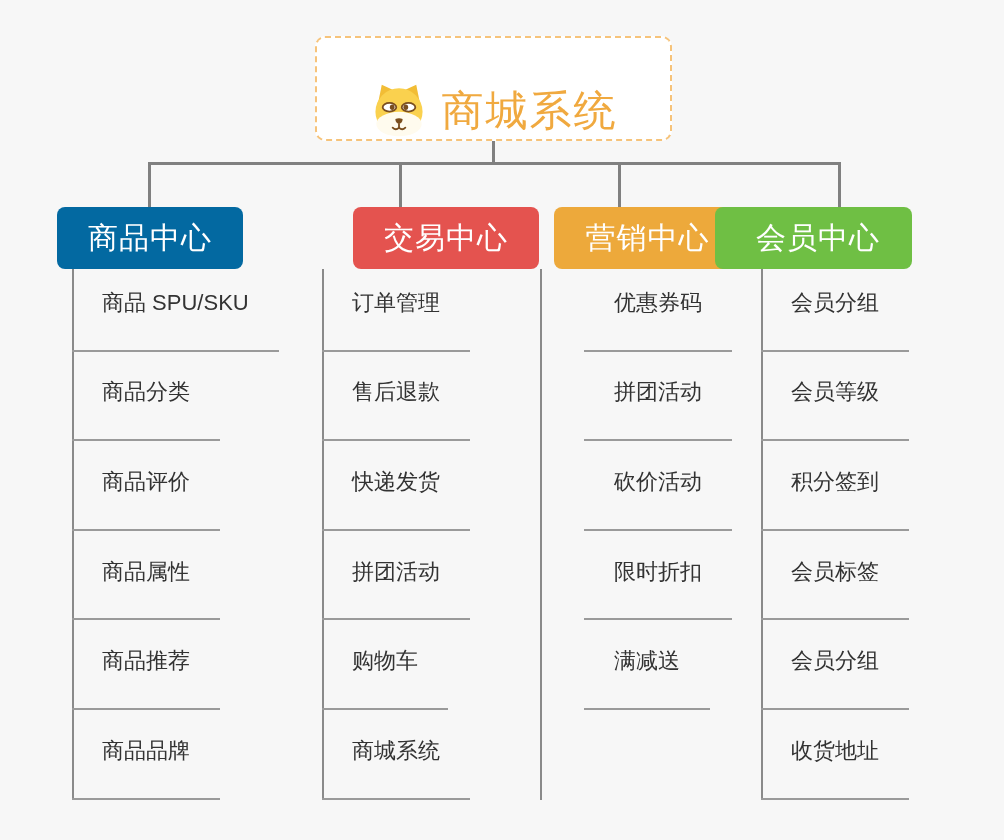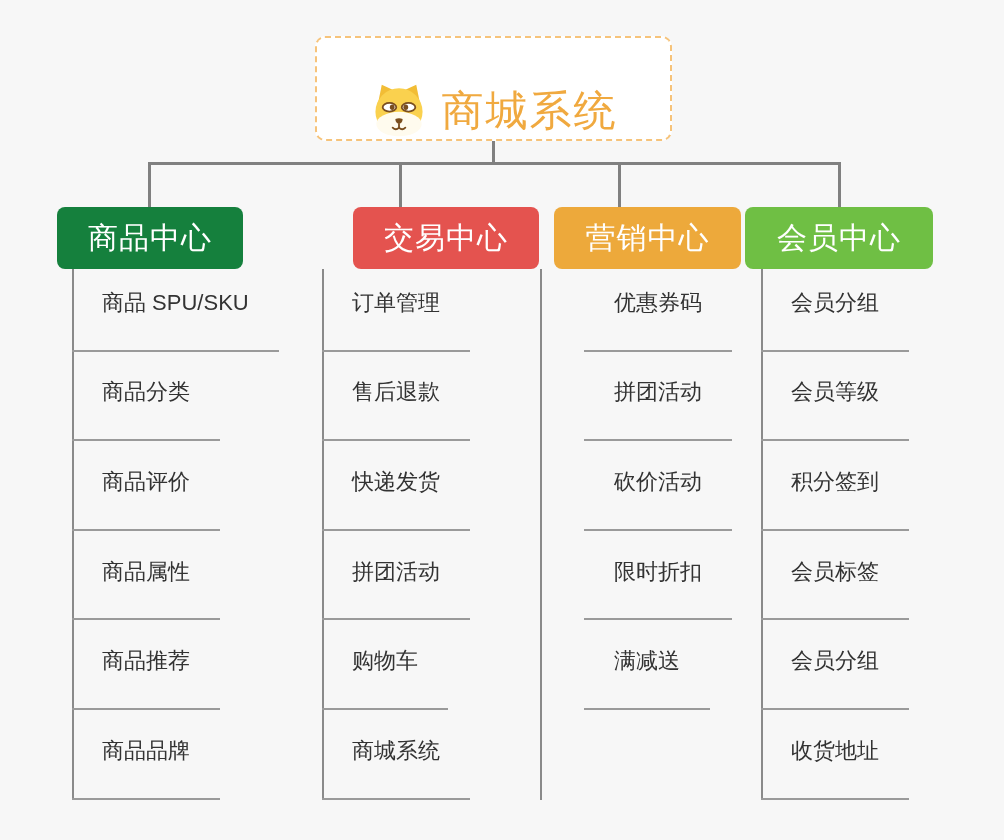--- a/index.html
+++ b/index.html
@@ -22,21 +22,21 @@
 
   
   .branch-box{
     position:absolute;top:207px;height:62px;border-radius:8px;
     display:flex;align-items:center;justify-content:center;
     color:#ffffff;font-size:30px;letter-spacing:1px;
   }
   .bb0{left:57px;width:186px;}
   .bb1{left:307px;width:186px;}
   .bb2{left:526px;width:187px;margin-left:28px;}
-  .bb3{left:745px;width:188px;}
+  .bb3{left:715px;width:188px;padding-left:9px;}
 
   
   .items{position:absolute;top:262px;}
   .it0{left:72px;}
   .it1{left:322px;}
   .it2{left:540px;padding-left:44px;}
   .it3{left:761px;}
   .item{
     height:89.6px;box-sizing:border-box;width:fit-content;
     display:flex;align-items:center;
@@ -72,21 +72,21 @@
       <ellipse cx="42.5" cy="29" rx="7.5" ry="4.8" fill="#ffffff" stroke="#7a4e1f" stroke-width="2"></ellipse>
       <ellipse cx="24.5" cy="29" rx="2.6" ry="3" fill="#7a4e1f"></ellipse>
       <ellipse cx="39.5" cy="29" rx="2.6" ry="3" fill="#7a4e1f"></ellipse>
       <path d="M28 42 Q32 40 36 42 Q36 46.5 32 47.5 Q28 46.5 28 42 Z" fill="#7a4e1f"></path>
       <path d="M32 47.5 L32 51" stroke="#7a4e1f" stroke-width="2" fill="none" stroke-linecap="round"></path>
       <path d="M25 51.5 Q28.5 55 32 51.5 Q35.5 55 39 51.5" stroke="#7a4e1f" stroke-width="2" fill="none" stroke-linecap="round"></path>
     </svg>
     <span class="root-title" style="color: rgb(240, 169, 63);">商城系统</span>
   </div>
 
-  <div class="branch-box bb0" style="background: #15803d; font-family: Liberation Serif, serif;">
+  <div class="branch-box bb0" style="background: #0369a1; font-family: Liberation Serif, serif;">
     <span>商品中心</span>
   </div>
   <div class="branch-box bb1" style="background: rgb(228, 83, 79); margin-left: 46px;">
     <span>交易中心</span>
   </div>
   <div class="branch-box bb2" style="background: rgb(237, 169, 59);">
     <span>营销中心</span>
   </div>
   <div class="branch-box bb3" style="background: rgb(111, 191, 68);">
     <span>会员中心</span>

